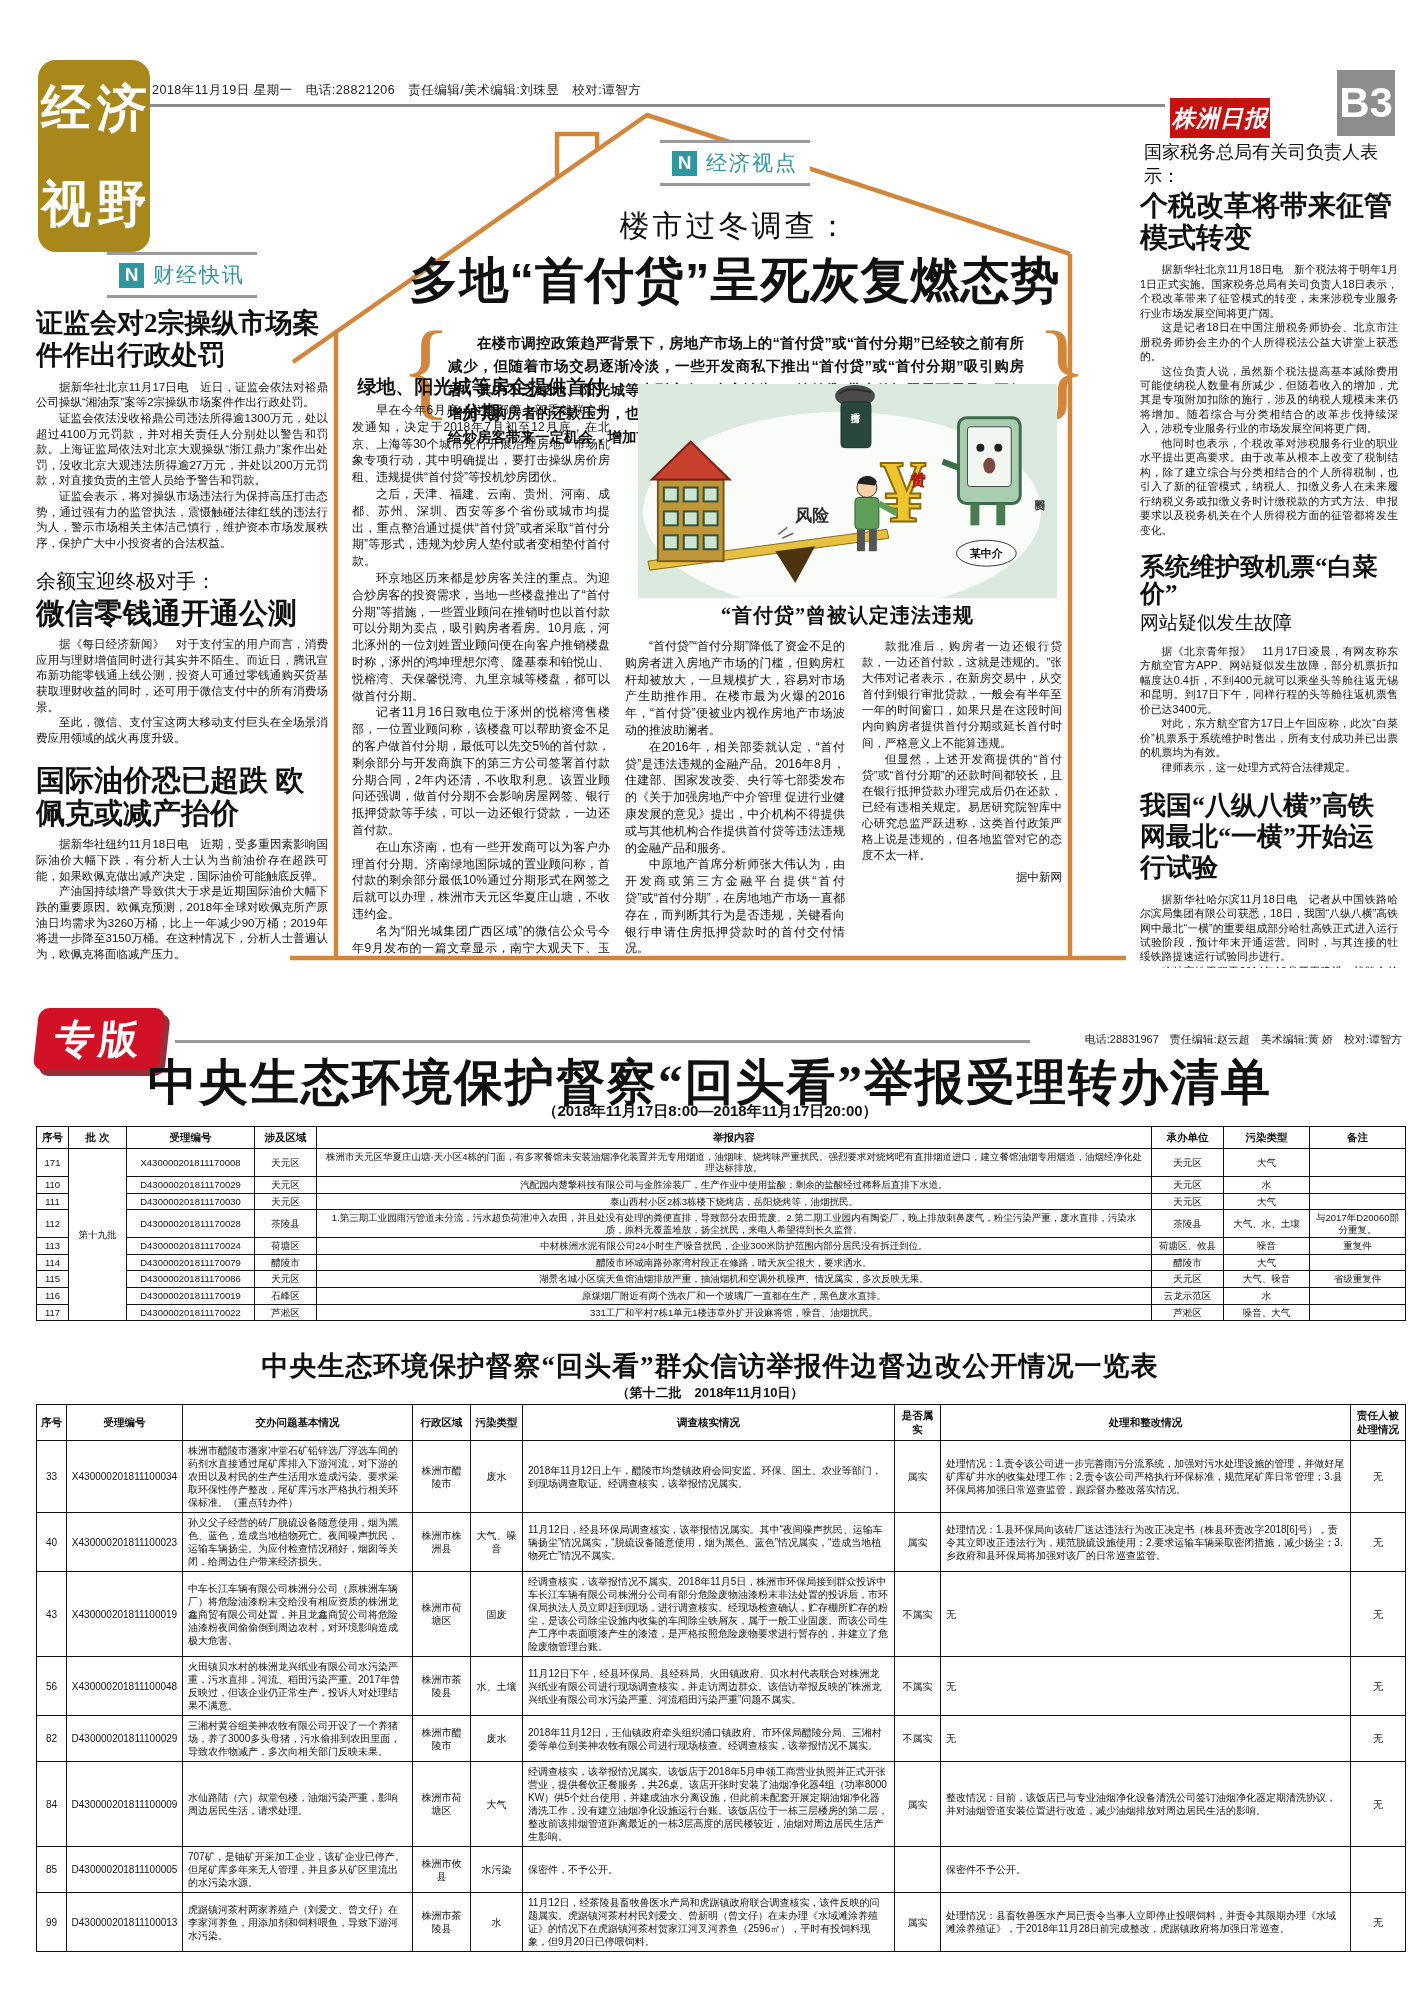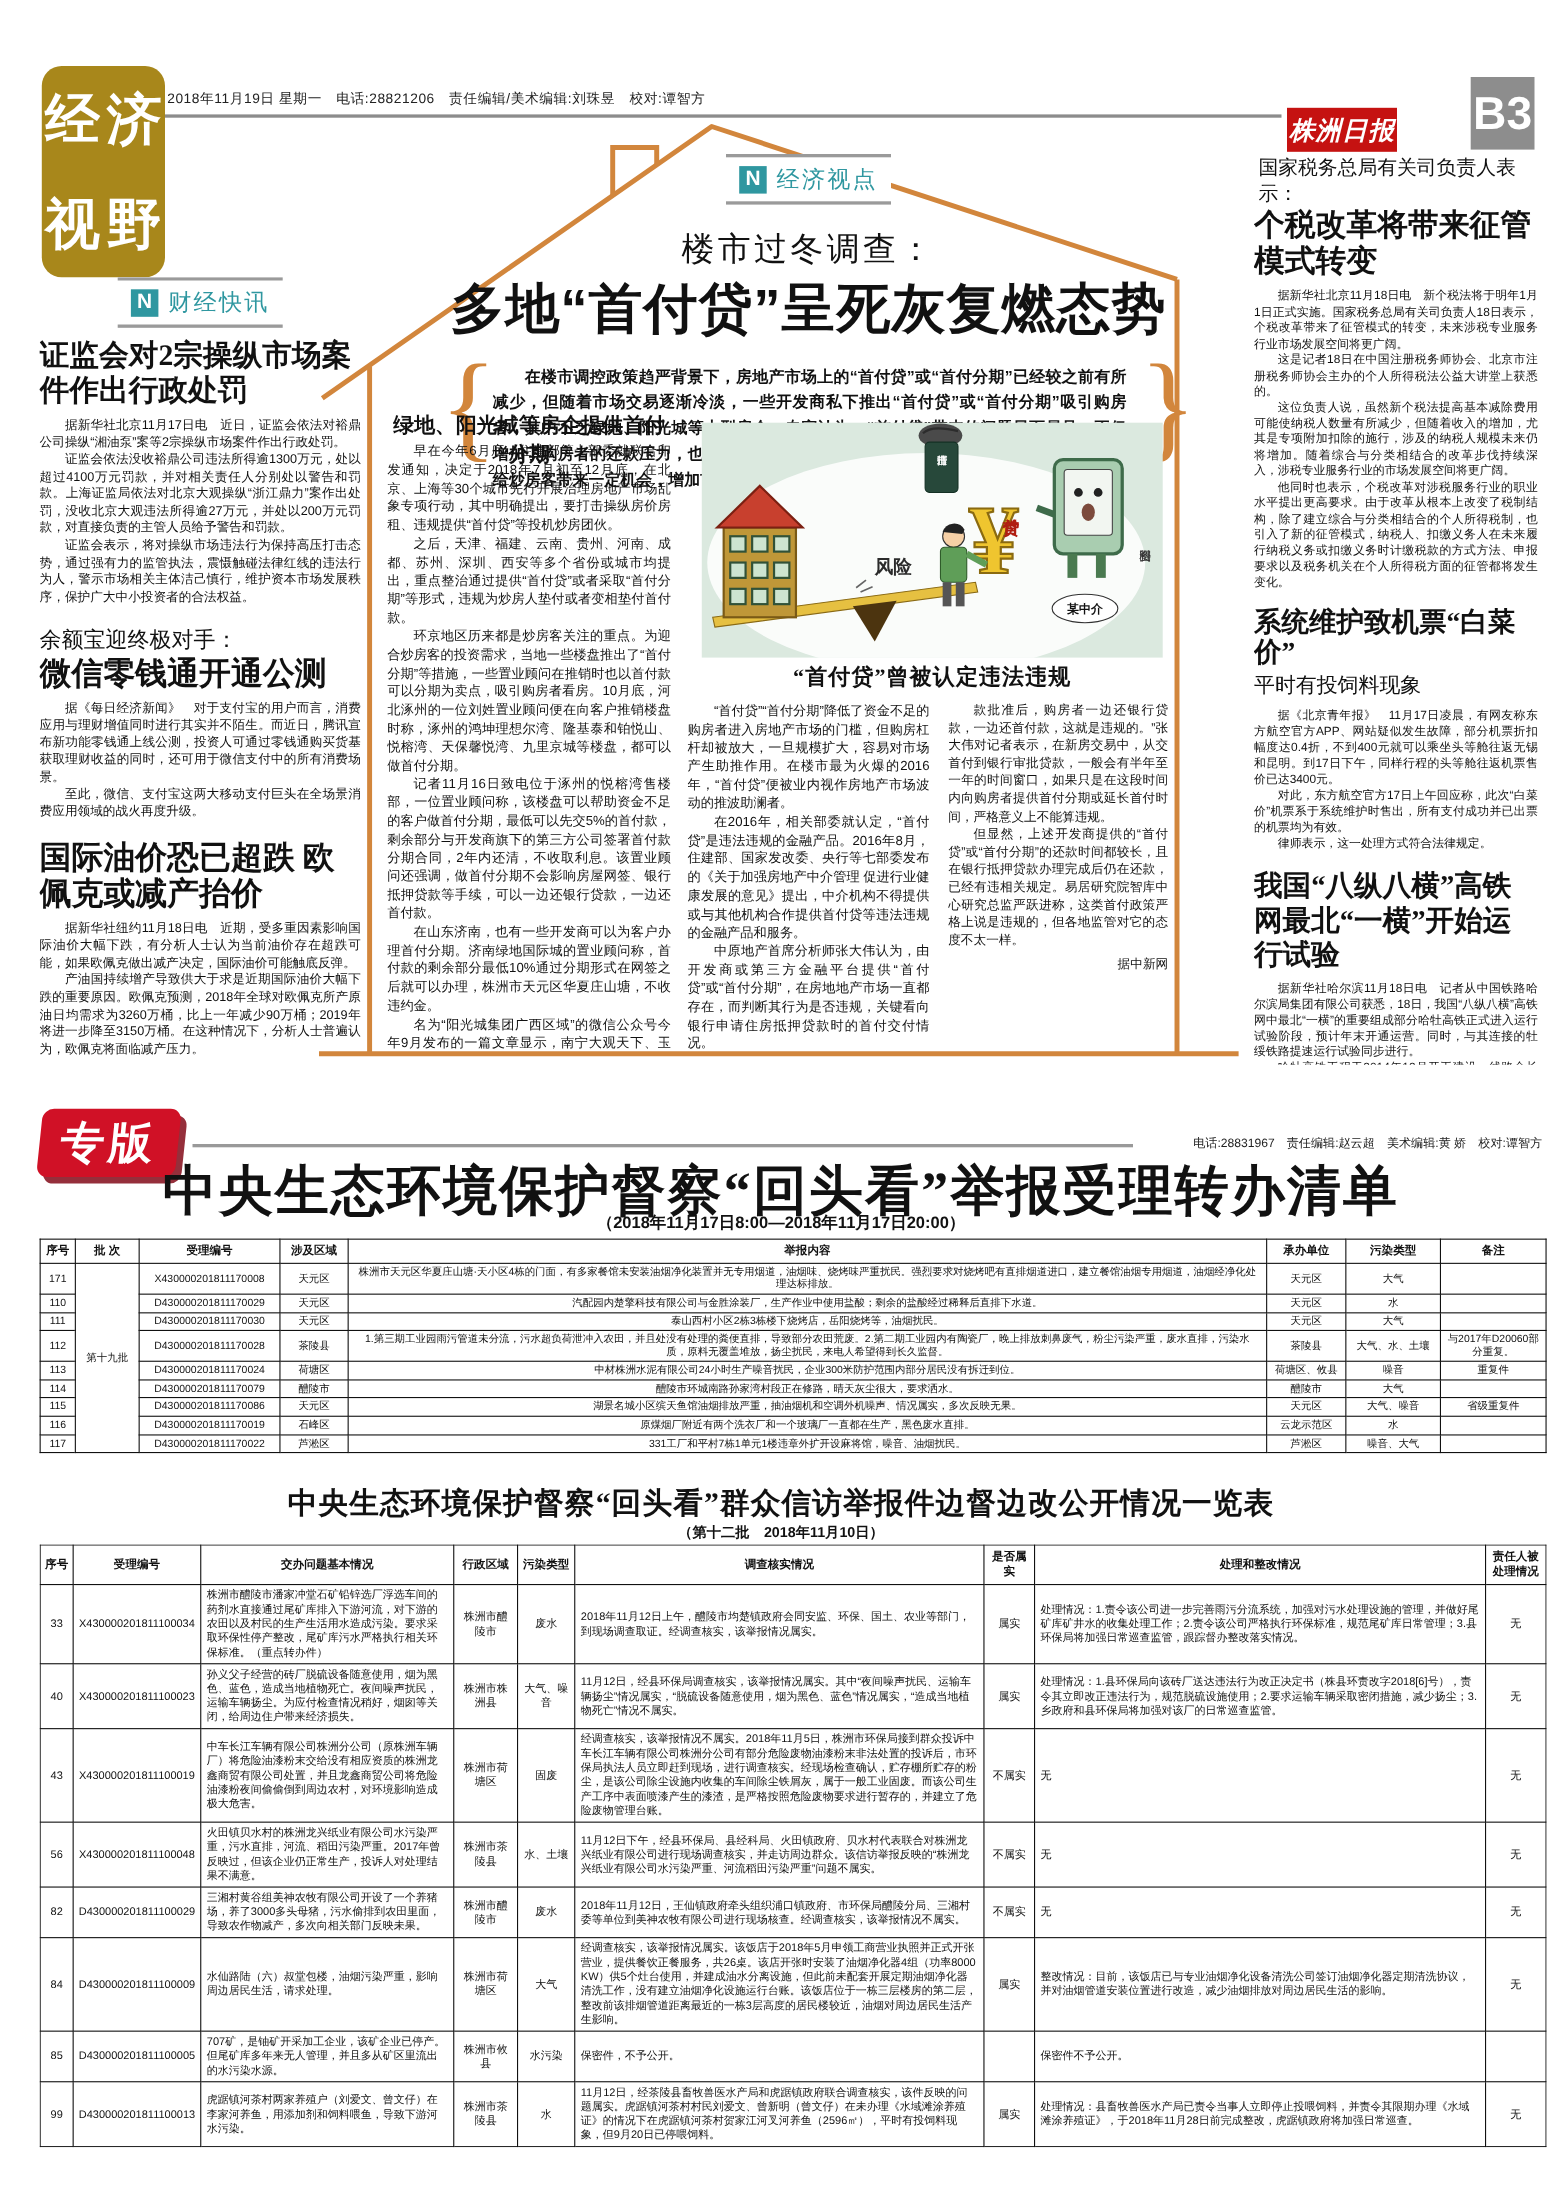--- a/index.html
+++ b/index.html
@@ -233,21 +233,21 @@
   <div class="abs rightcol">
     <div class="rkick">国家税务总局有关司负责人表示：</div>
     <h2 class="rh1">个税改革将带来征管模式转变</h2>
     <div>
         <p class="para">据新华社北京11月18日电　新个税法将于明年1月1日正式实施。国家税务总局有关司负责人18日表示，个税改革带来了征管模式的转变，未来涉税专业服务行业市场发展空间将更广阔。</p>
         <p class="para">这是记者18日在中国注册税务师协会、北京市注册税务师协会主办的个人所得税法公益大讲堂上获悉的。</p>
         <p class="para">这位负责人说，虽然新个税法提高基本减除费用可能使纳税人数量有所减少，但随着收入的增加，尤其是专项附加扣除的施行，涉及的纳税人规模未来仍将增加。随着综合与分类相结合的改革步伐持续深入，涉税专业服务行业的市场发展空间将更广阔。</p>
         <p class="para">他同时也表示，个税改革对涉税服务行业的职业水平提出更高要求。由于改革从根本上改变了税制结构，除了建立综合与分类相结合的个人所得税制，也引入了新的征管模式，纳税人、扣缴义务人在未来履行纳税义务或扣缴义务时计缴税款的方式方法、申报要求以及税务机关在个人所得税方面的征管都将发生变化。</p>
       </div>
     <h2 class="rh2">系统维护致机票“白菜价”</h2>
-    <div class="rsub">平时有投饲料现象</div>
+    <div class="rsub">网站疑似发生故障</div>
     <div>
         <p class="para">据《北京青年报》　11月17日凌晨，有网友称东方航空官方APP、网站疑似发生故障，部分机票折扣幅度达0.4折，不到400元就可以乘坐头等舱往返无锡和昆明。到17日下午，同样行程的头等舱往返机票售价已达3400元。</p>
         <p class="para">对此，东方航空官方17日上午回应称，此次“白菜价”机票系于系统维护时售出，所有支付成功并已出票的机票均为有效。</p>
         <p class="para">律师表示，这一处理方式符合法律规定。</p>
       </div>
     <h2 class="rh3">我国“八纵八横”高铁网最北“一横”开始运行试验</h2>
     <div>
         <p class="para">据新华社哈尔滨11月18日电　记者从中国铁路哈尔滨局集团有限公司获悉，18日，我国“八纵八横”高铁网中最北“一横”的重要组成部分哈牡高铁正式进入运行试验阶段，预计年末开通运营。同时，与其连接的牡绥铁路提速运行试验同步进行。</p>
         <p class="para">哈牡高铁工程于2014年12月开工建设，线路全长293公里，设计时速250公里，全线设桥梁109座、隧道39座，沿线共设哈尔滨、亚布力西、牡丹江等11座车站。开通运营后，哈尔滨到牡丹江列车最快运行时间将由现在4小时17分缩短至2小时以内。</p>
       </div>

